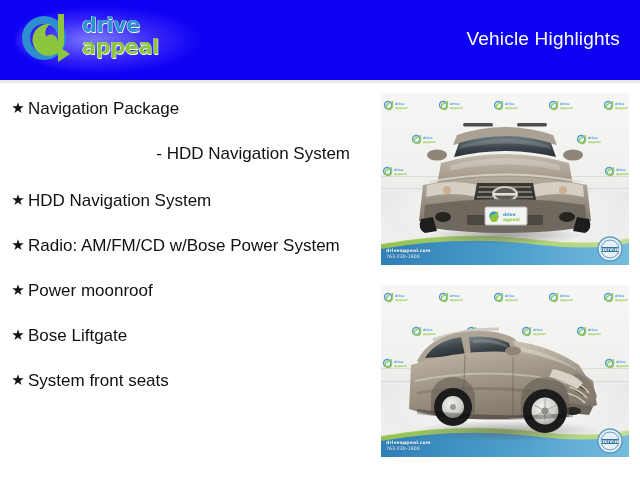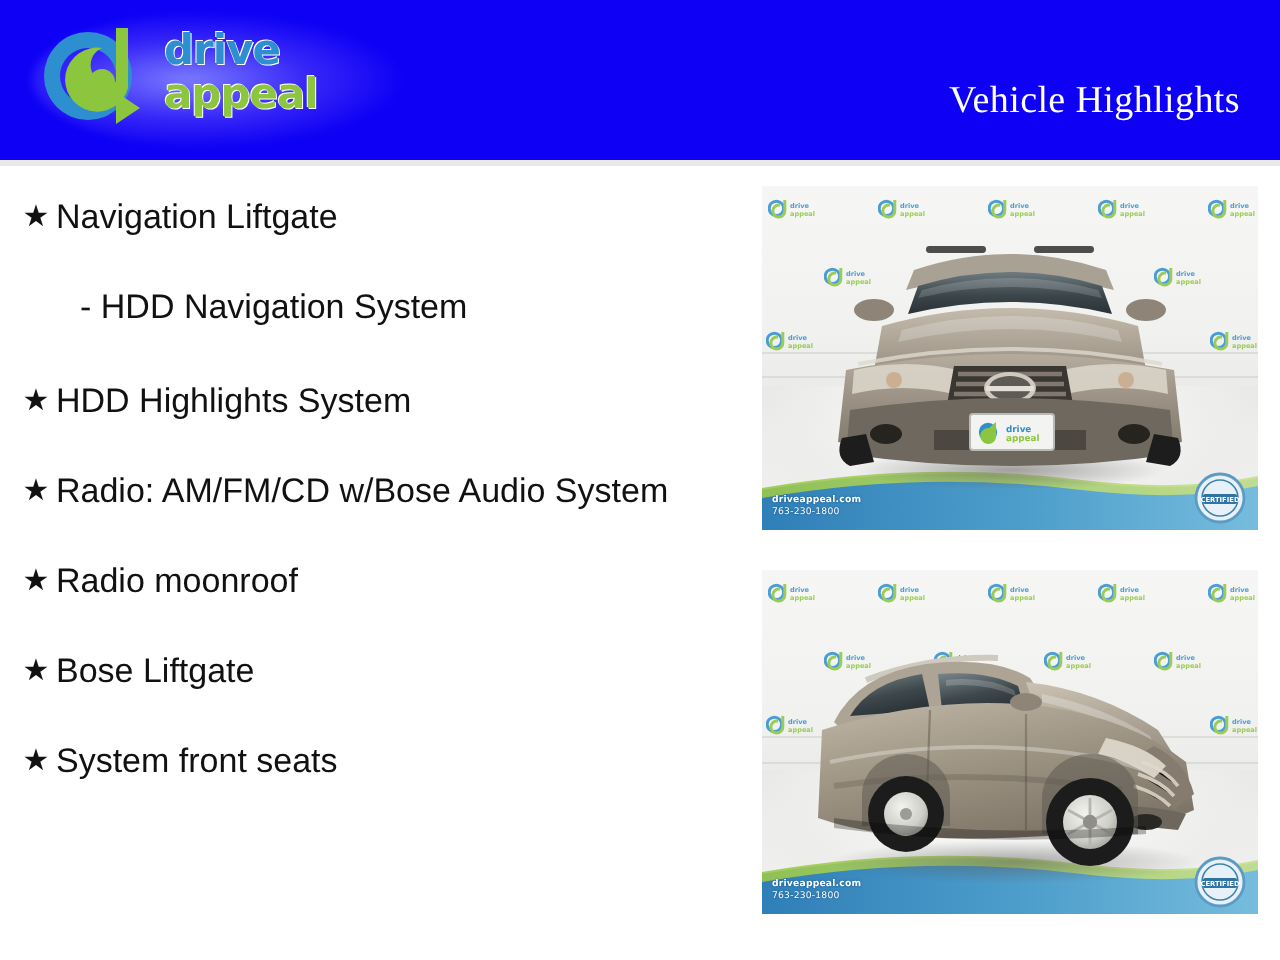--- a/index.html
+++ b/index.html
@@ -75,24 +75,24 @@
   }
   .logo-word.appeal {
     color: #8cc63e;
     text-shadow: 0.5px 0.5px 0 #ffffff, -0.5px -0.5px 0 #ffffff;
     margin-top: 1px;
   }
 
   .header-title {
     position: absolute;
     right: 20px;
-    top: 40px;
+    top: 28px;
     color: #ffffff;
     font-size: 19px;
-    font-family: Liberation Serif, serif;
+    font-family: Liberation Sans, sans-serif;
     letter-spacing: 0.2px;
     white-space: nowrap;
   }
 
   
   .bullets {
     position: absolute;
     left: 0;
     top: 92px;
     width: 372px;
@@ -117,20 +117,21 @@
   .bullet-label {
     flex: 1 1 auto;
     font-size: 17px;
     line-height: 21px;
     color: #111111;
     font-family: "Liberation Sans", sans-serif;
     padding-right: 14px;
   }
   .bullet-row.sub {
     margin-bottom: 26px;
+    text-align: right;
   }
   .bullet-row.sub .bullet-star {
     visibility: hidden;
   }
   .bullet-row.sub .bullet-label {
     padding-left: 12px;
   }
 
   
   .photo {
@@ -252,41 +253,41 @@
   </div>
 
   <div class="header-title">Vehicle Highlights</div>
 </div>
 <div class="header-rule"></div>
 
 <div class="bullets">
 
   <div class="bullet-row">
     <span class="bullet-star">★</span>
-    <span class="bullet-label">Navigation Liftgate</span>
+    <span class="bullet-label">Navigation Package</span>
   </div>
 
   <div class="bullet-row sub">
     <span class="bullet-star"></span>
     <span class="bullet-label">- HDD Navigation System</span>
   </div>
 
   <div class="bullet-row">
     <span class="bullet-star">★</span>
-    <span class="bullet-label">HDD Highlights System</span>
+    <span class="bullet-label">HDD Navigation System</span>
   </div>
 
   <div class="bullet-row">
     <span class="bullet-star">★</span>
-    <span class="bullet-label">Radio: AM/FM/CD w/Bose Audio System</span>
+    <span class="bullet-label">Radio: AM/FM/CD w/Bose Power System</span>
   </div>
 
   <div class="bullet-row">
     <span class="bullet-star">★</span>
-    <span class="bullet-label">Radio moonroof</span>
+    <span class="bullet-label">Power moonroof</span>
   </div>
 
   <div class="bullet-row">
     <span class="bullet-star">★</span>
     <span class="bullet-label">Bose Liftgate</span>
   </div>
 
   <div class="bullet-row">
     <span class="bullet-star">★</span>
     <span class="bullet-label">System front seats</span>

